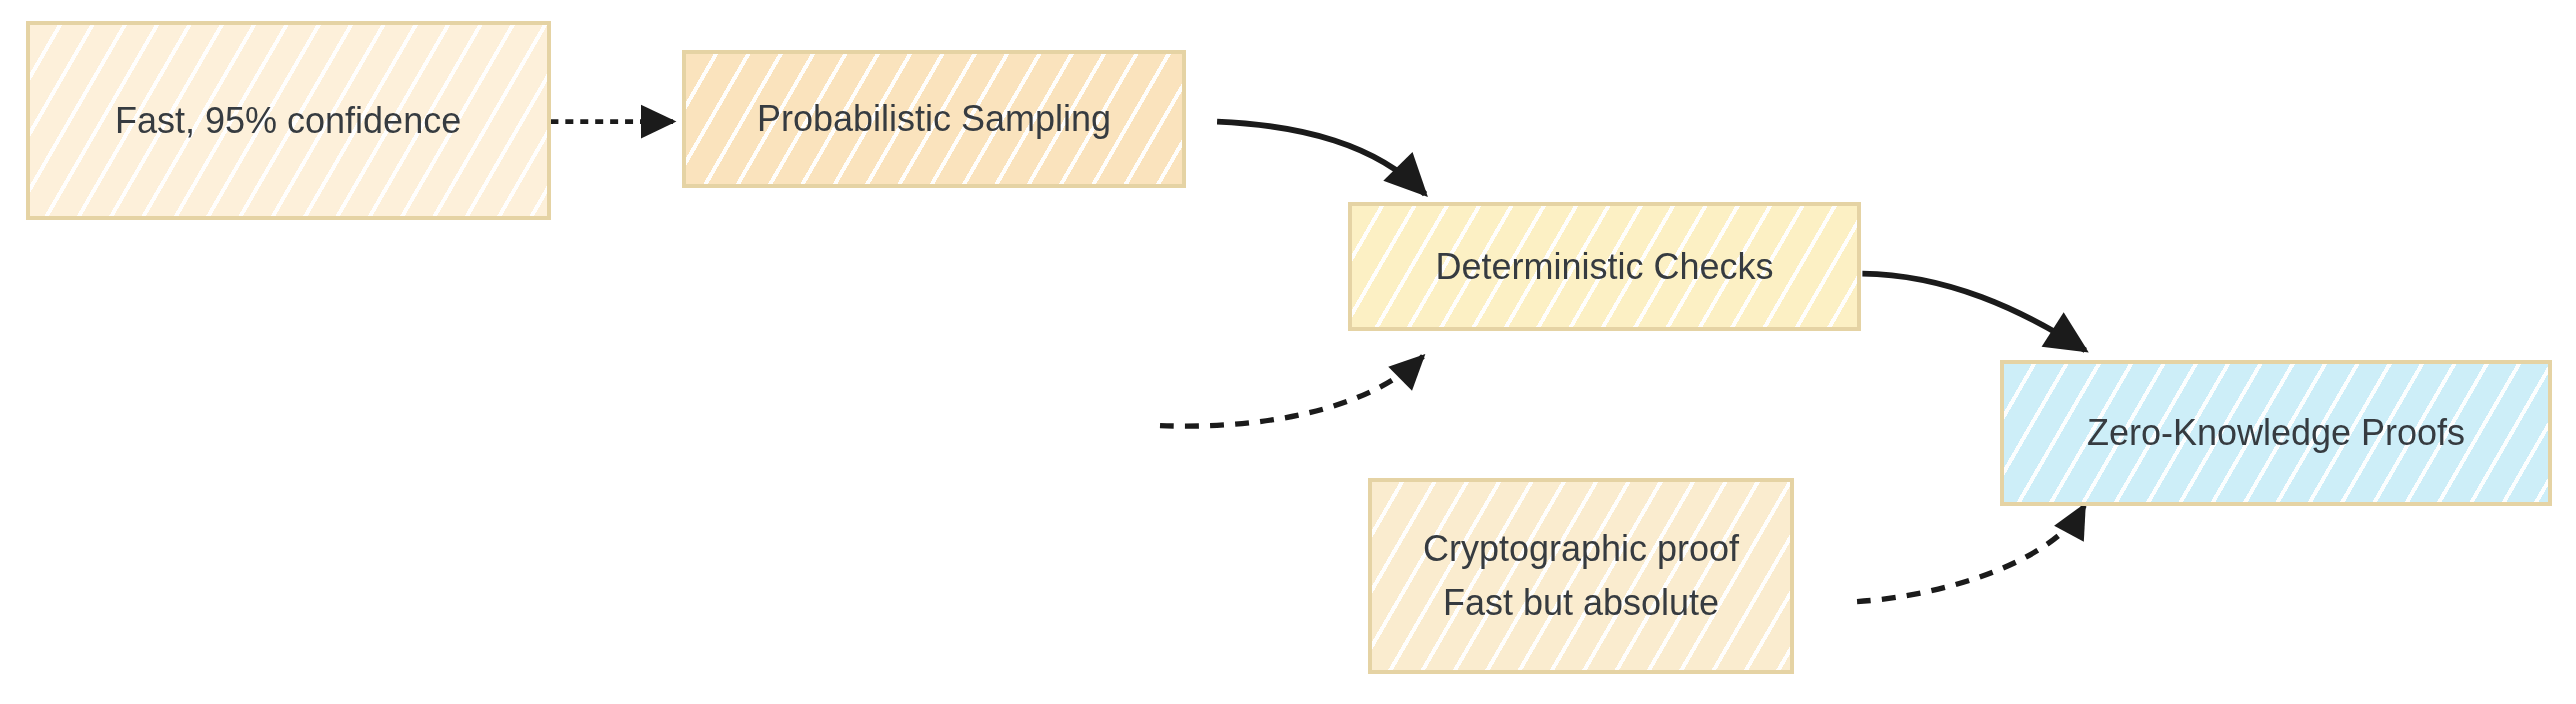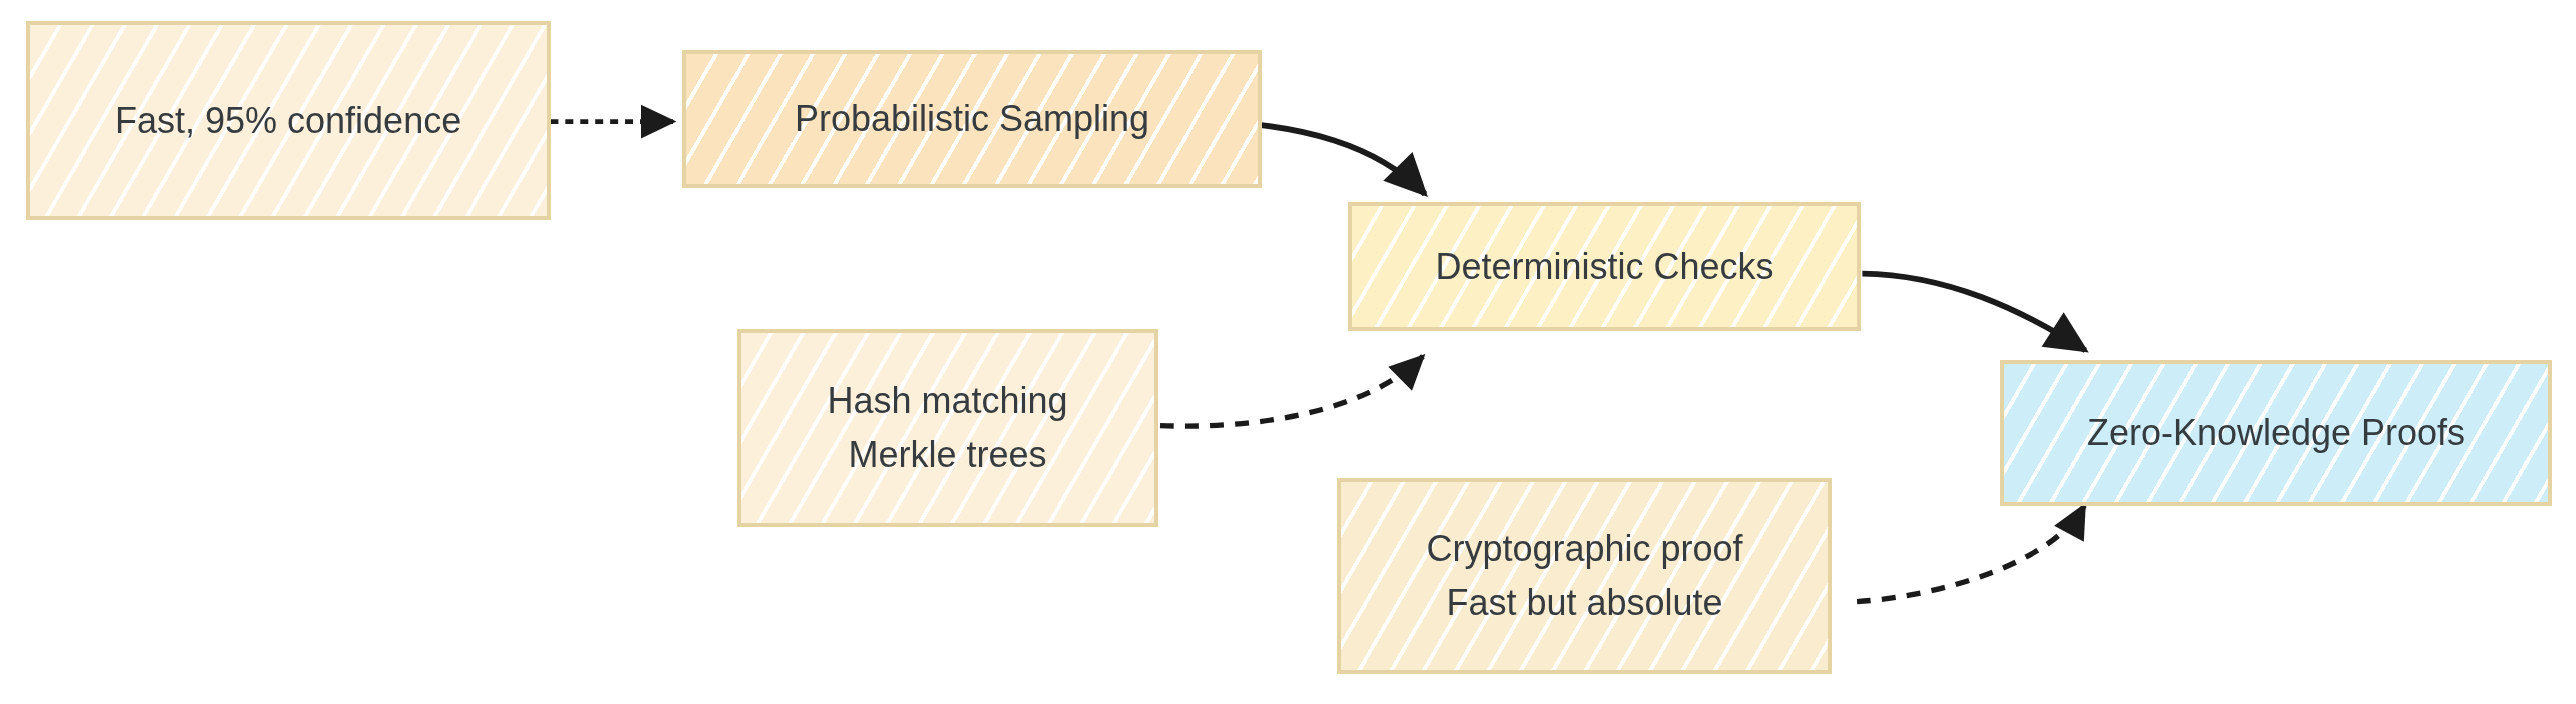--- a/index.html
+++ b/index.html
@@ -20,24 +20,24 @@
     text-align:center;
     color:#363b40;
     font-size:36px;
     line-height:54px;
     background-image:repeating-linear-gradient(120deg,
       transparent 0px, transparent 24px,
       rgba(255,255,255,0.95) 24px, rgba(255,255,255,0.95) 28px);
   }
   .node .line{display:block;white-space:nowrap;}
   .n-sampling-note        {left:25.6px;  top:21.3px;  width:525px; height:199px; background-color:#fdf0da;text-align:right;}
-  .n-probabilistic        {left:682px;top:50px;  width:580px;height:138px; background-color:#fae3bd;}
+  .n-probabilistic        {left:682px;top:50px;  width:504px;height:138px; background-color:#fae3bd;}
   .n-deterministic        {left:1348px;top:202px; width:513px; height:129px; background-color:#fcf0c4;}
   .n-hash-note            {left:737px;top:329px; width:421px; height:198px; background-color:#fdf0da;}
-  .n-crypto-note          {left:1337px;top:478px; width:495px; height:196px; background-color:#faeccf;}
+  .n-crypto-note          {left:1368px;top:478px; width:426px; height:196px; background-color:#faeccf;}
   .n-zkp                  {left:2000px;top:360px; width:552px;height:146px; background-color:#cdeef8;}
   .edge{fill:none;stroke:#1b1b1b;}
   .edge.solid{stroke-width:11;}
   .edge.dashed{stroke-width:10;stroke-dasharray:26 21;}
   .edge.dashed.fine{stroke-width:9;stroke-dasharray:15 13;}
 </style>
 </head>
 <body>
 
 <div class="canvas">
@@ -68,24 +68,20 @@
   </div>
 
   <div class="node n-probabilistic">
     <span class="line">Probabilistic Sampling</span>
   </div>
 
   <div class="node n-deterministic">
     <span class="line">Deterministic Checks</span>
   </div>
 
-  <div class="node n-hash-note">
-    <span class="line">Hash matching</span>
-    <span class="line">Merkle trees</span>
-  </div>
 
   <div class="node n-crypto-note">
     <span class="line">Cryptographic proof</span>
     <span class="line">Fast but absolute</span>
   </div>
 
   <div class="node n-zkp">
     <span class="line">Zero-Knowledge Proofs</span>
   </div>
 

